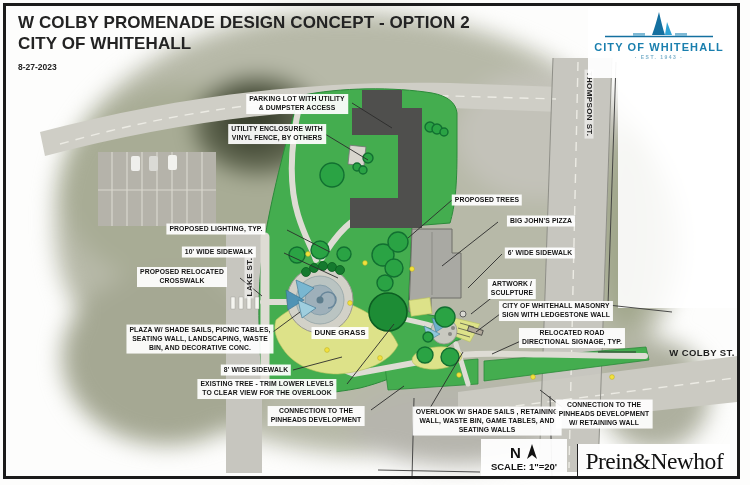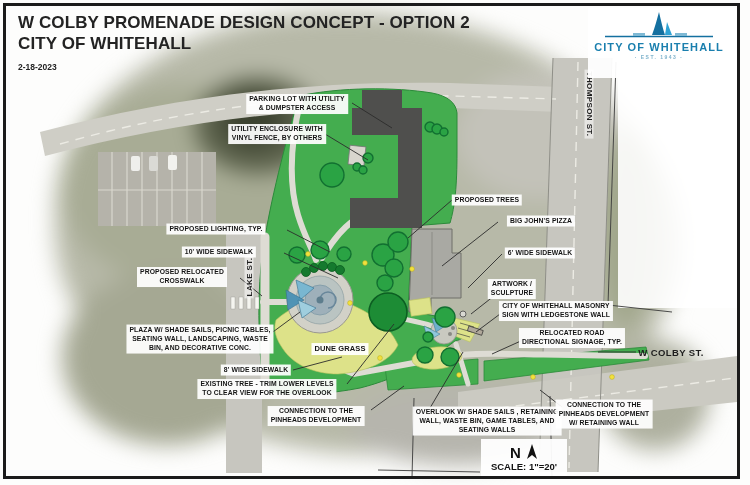--- a/index.html
+++ b/index.html
@@ -251,47 +251,47 @@
   <div class="lbl" style="left:487px;top:200px;">PROPOSED TREES</div>
   <div class="lbl" style="left:541px;top:221px;">BIG JOHN'S PIZZA</div>
   <div class="lbl" style="left:540px;top:253px;">6' WIDE SIDEWALK</div>
   <div class="lbl" style="left:216px;top:229px;">PROPOSED LIGHTING, TYP.</div>
   <div class="lbl" style="left:219px;top:252px;">10' WIDE SIDEWALK</div>
   <div class="lbl" style="left:182px;top:277px;">PROPOSED RELOCATED
 CROSSWALK</div>
   <div class="lbl" style="left:200px;top:339px;">PLAZA W/ SHADE SAILS, PICNIC TABLES,
 SEATING WALL, LANDSCAPING, WASTE
 BIN, AND DECORATIVE CONC.</div>
-  <div class="lbl" style="left:340px;top:333px;font-size:7.5px;margin-top:16px;">DUNE GRASS</div>
+  <div class="lbl" style="left:340px;top:333px;font-size:7.5px;">DUNE GRASS</div>
   <div class="lbl" style="left:256px;top:370px;">8' WIDE SIDEWALK</div>
   <div class="lbl" style="left:267px;top:389px;">EXISTING TREE - TRIM LOWER LEVELS
 TO CLEAR VIEW FOR THE OVERLOOK</div>
   <div class="lbl" style="left:316px;top:416px;">CONNECTION TO THE
 PINHEADS DEVELOPMENT</div>
   <div class="lbl" style="left:487px;top:421px;">OVERLOOK W/ SHADE SAILS , RETAINING
 WALL, WASTE BIN, GAME TABLES, AND
 SEATING WALLS</div>
   <div class="lbl" style="left:512px;top:289px;">ARTWORK /
 SCULPTURE</div>
   <div class="lbl" style="left:556px;top:311px;">CITY OF WHITEHALL MASONRY
 SIGN WITH LEDGESTONE WALL</div>
   <div class="lbl" style="left:572px;top:338px;">RELOCATED ROAD
 DIRECTIONAL SIGNAGE, TYP.</div>
   <div class="lbl" style="left:604px;top:414px;">CONNECTION TO THE
 PINHEADS DEVELOPMENT
 W/ RETAINING WALL</div>
 
   <div class="street vert-ccw" style="left:249px;top:277px;">LAKE ST.</div>
   <div class="street vert-cw" style="left:589px;top:104px;">THOMPSON ST.</div>
-  <div class="street big" style="left:671px;top:352px;">W COLBY ST.</div>
+  <div class="street big" style="left:702px;top:352px;">W COLBY ST.</div>
 
   <div class="hdr">
     <div class="t1">W COLBY PROMENADE DESIGN CONCEPT - OPTION 2</div>
     <div class="t2">CITY OF WHITEHALL</div>
-    <div class="date">2-18-2023</div>
+    <div class="date">8-27-2023</div>
   </div>
 
   <div class="citylogo">
     <svg width="120" height="30" viewBox="0 0 120 30">
       <path d="M 60,2 C 62,11 64,19 66,25 L 53,25 C 56,17 58,9 60,2 Z" fill="#1470a0"></path>
       <path d="M 68,12 L 73,25 L 66,25 Z" fill="#2fa3d4"></path>
       <line x1="6" y1="26.5" x2="114" y2="26.5" stroke="#1470a0" stroke-width="1.6"></line>
       <rect x="34" y="23" width="12" height="3" fill="#7fb9d4"></rect>
       <rect x="76" y="23" width="12" height="3" fill="#7fb9d4"></rect>
     </svg>
@@ -302,15 +302,18 @@
   <div class="northbox">
     <div class="northrow">
       <span class="n">N</span>
       <svg width="12" height="16" viewBox="0 0 12 16">
         <polygon points="6,0 11,15 6,11 1,15" fill="#111"></polygon>
       </svg>
     </div>
     <div class="scaletxt">SCALE: 1"=20'</div>
   </div>
 
+  <div class="firm">
+    <span>Prein&amp;Newhof</span>
+  </div>
 
   <div class="sheet-border"></div>
 </div>
 
 </body></html>

